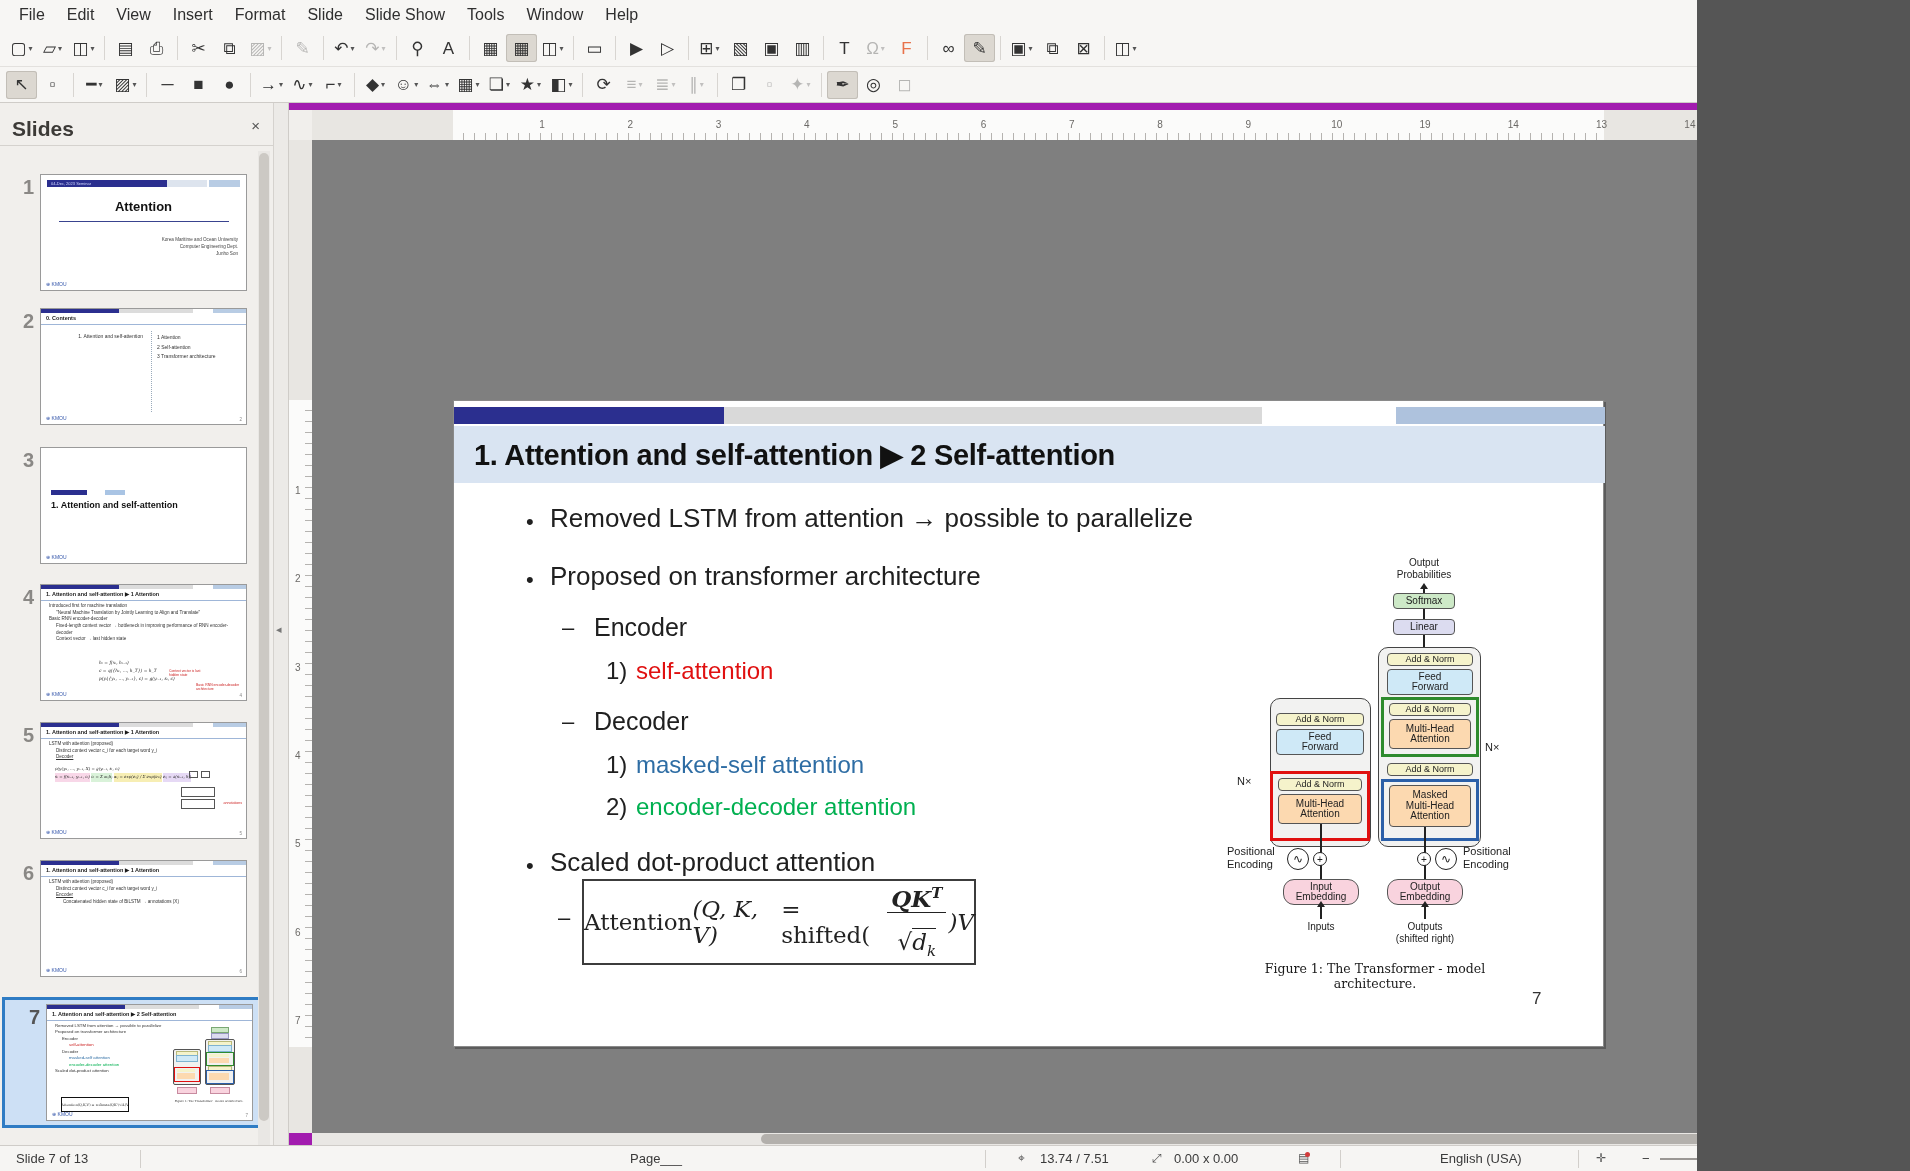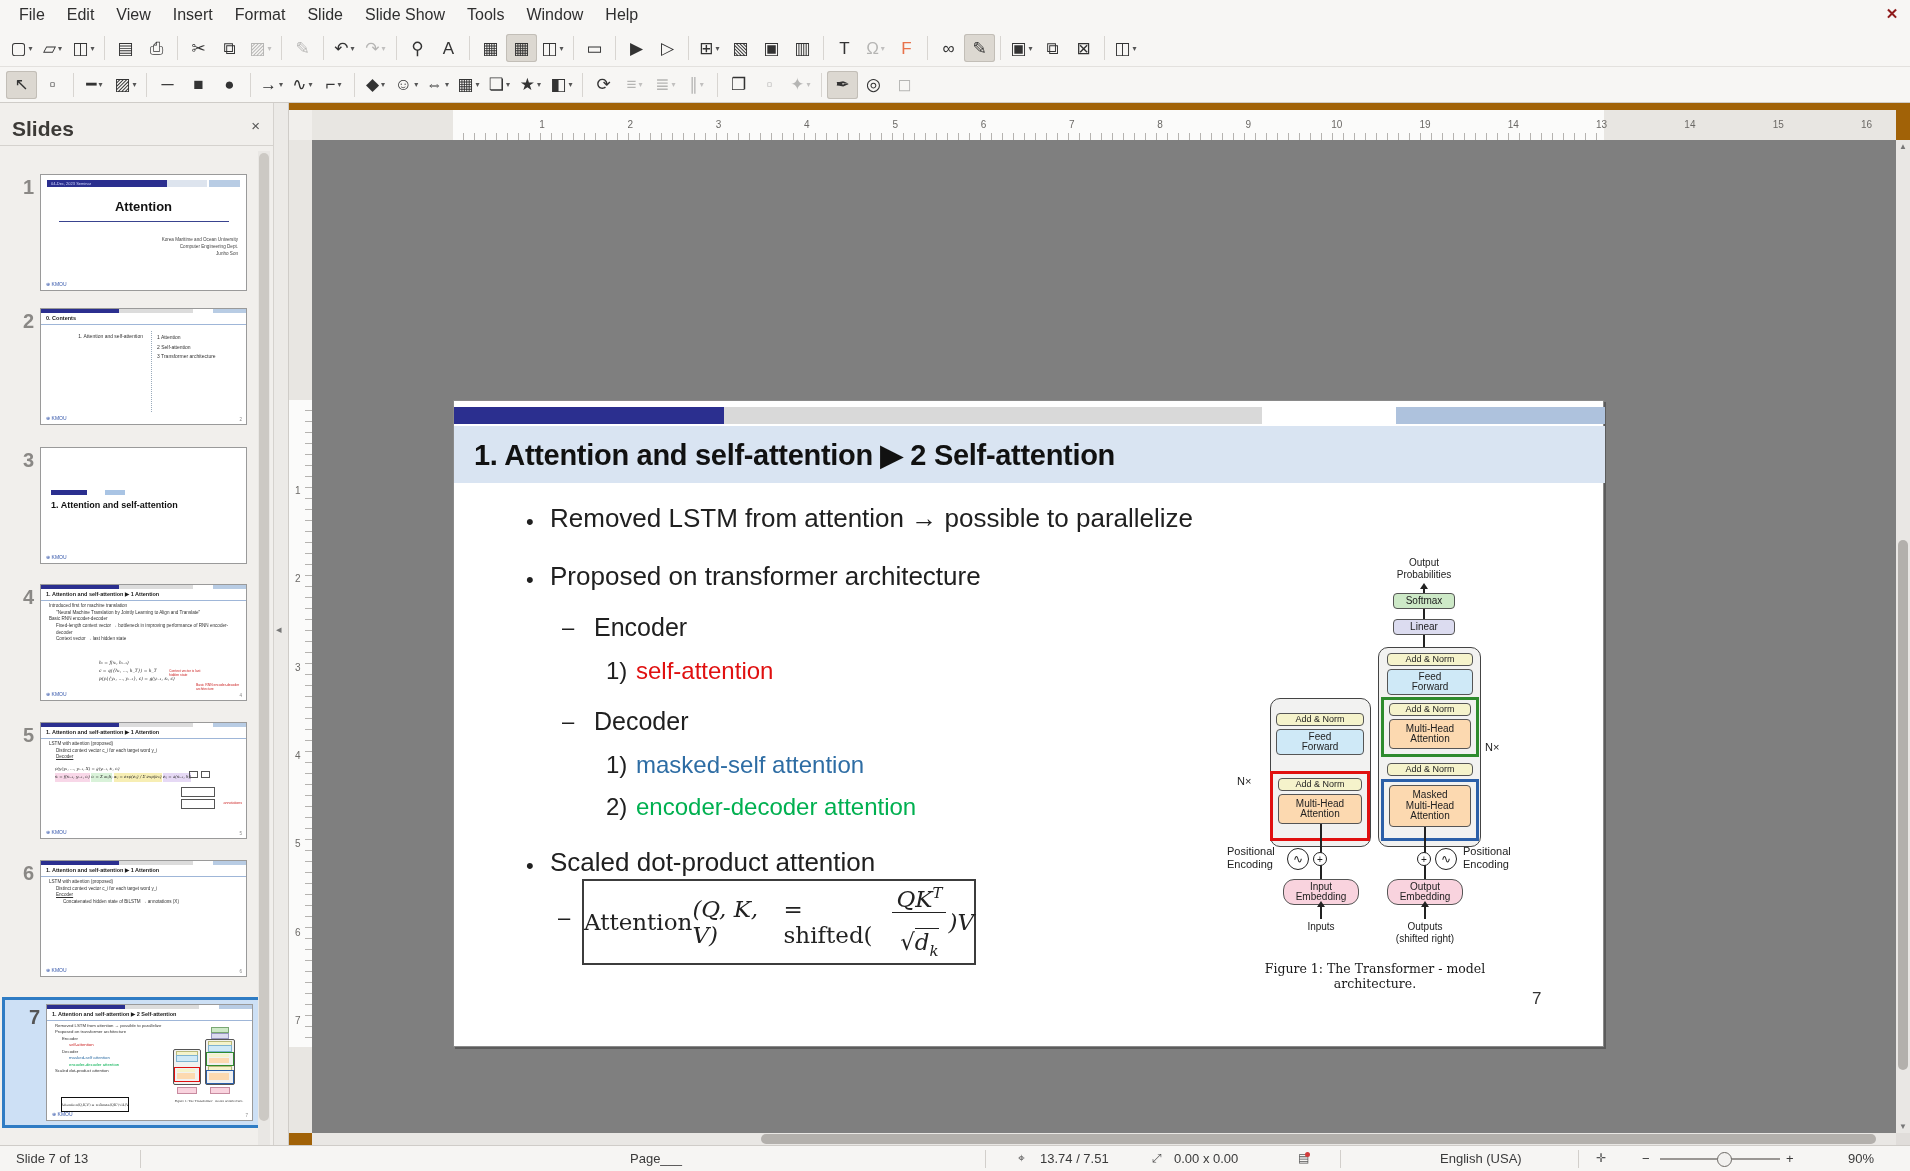--- a/index.html
+++ b/index.html
@@ -1,16 +1,16 @@
 <!DOCTYPE html>
 <html><head>
 <meta charset="utf-8">
 <style>
   html,body{margin:0;padding:0;background:#555;}
-  #app{position:relative;width:1910px;height:1171px;background:#a16207;overflow:hidden;
+  #app{position:relative;width:1697px;height:1171px;background:#a21caf;overflow:hidden;
        font-family:"Liberation Sans",sans-serif;color:#2b2b2b;-webkit-font-smoothing:antialiased;}
   
   #menubar{position:absolute;left:0;top:0;width:1910px;height:30px;background:#f7f6f4;
            display:flex;align-items:center;padding-left:8px;box-sizing:border-box;font-size:16px;color:#2f2f2f;}
   .menu-item{padding:0 11px;height:100%;display:flex;align-items:center;cursor:default;}
   #win-close{position:absolute;right:6px;top:2px;width:24px;height:24px;display:flex;align-items:center;justify-content:center;
              color:#8f1b1b;font-size:15px;font-weight:bold;}
   
   .toolbar{position:absolute;left:0;width:1910px;display:flex;align-items:center;background:#f7f6f4;
            padding-left:6px;box-sizing:border-box;}
@@ -73,21 +73,21 @@
   #title-band{position:absolute;left:0;top:25px;width:1151px;height:57px;background:#d9e4f2;}
   #slide-title{position:absolute;left:20px;top:12px;font-size:29px;font-weight:bold;color:#111;letter-spacing:-.3px;}
   .bl{position:absolute;color:#202020;white-space:nowrap;}
   .lv1{font-size:26px;} .lv2{font-size:25px;} .lv3{font-size:24px;}
   .bullet-glyph{position:absolute;font-size:22px;color:#202020;}
   .red{color:#e01010;} .blue{color:#2e6da4;} .green{color:#00b050;}
   #formula-box{position:absolute;left:128px;top:478px;width:390px;height:82px;border:2px solid #3c3c3c;
                display:flex;align-items:center;justify-content:center;background:#fff;}
   .formula{font-family:"DejaVu Serif",serif;font-size:23px;color:#222;display:flex;align-items:center;}
   .frac{display:inline-flex;flex-direction:column;align-items:center;margin:0 2px;vertical-align:middle;}
-  .frac .num{border-bottom:1.6px solid #222;padding:0 4px 1px;line-height:1.1;}
+  .frac .num{border-bottom:1.6px solid #222;padding:0 4px 1px;line-height:1.1;font-weight:bold;}
   .frac .den{padding-top:17px;line-height:1.1;}
   .ol{border-top:1.4px solid #222;}
   sup{font-size:.65em;} sub{font-size:.65em;}
   #page-num{position:absolute;left:1078px;top:588px;font-size:17px;color:#333;}
   
   #figure{position:absolute;left:775px;top:156px;width:292px;height:458px;font-size:10px;color:#222;}
   .fbox{position:absolute;border:1px solid #555;border-radius:4px;display:flex;flex-direction:column;
         align-items:center;justify-content:center;text-align:center;line-height:1.05;box-sizing:border-box;}
   .container{position:absolute;border:1.4px solid #444;border-radius:10px;background:#f2f2f1;box-sizing:border-box;}
   .hl{position:absolute;box-sizing:border-box;background:transparent;}

